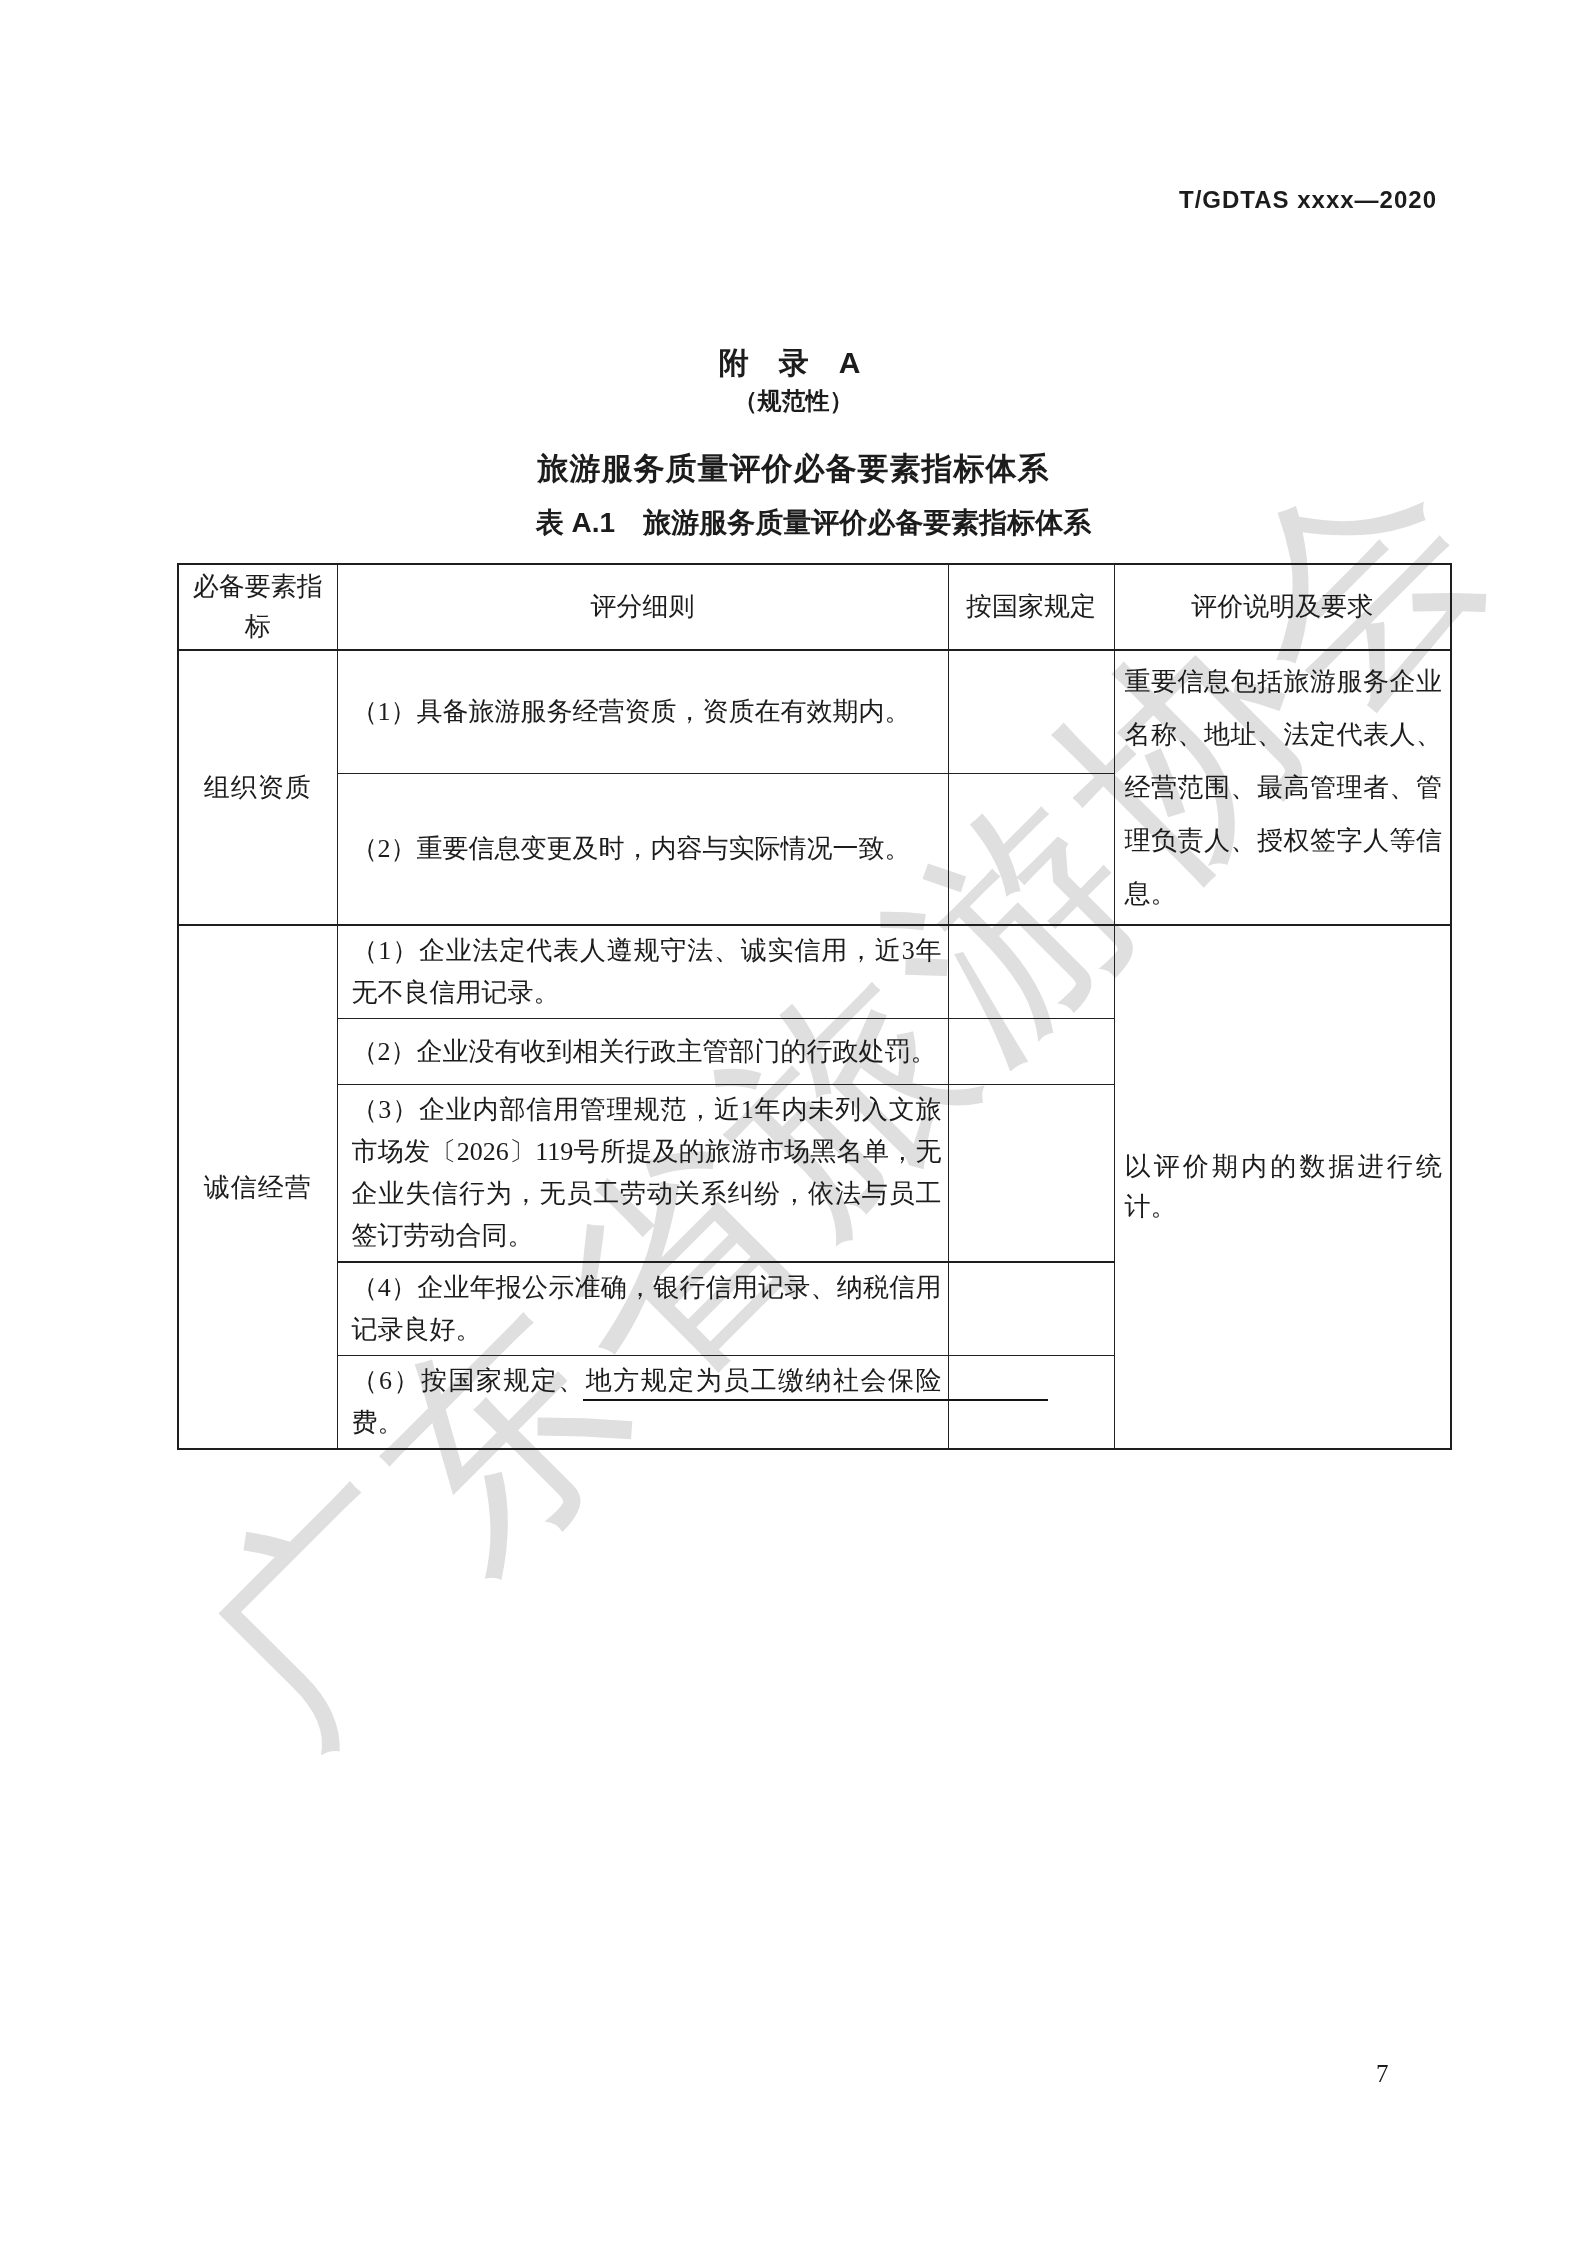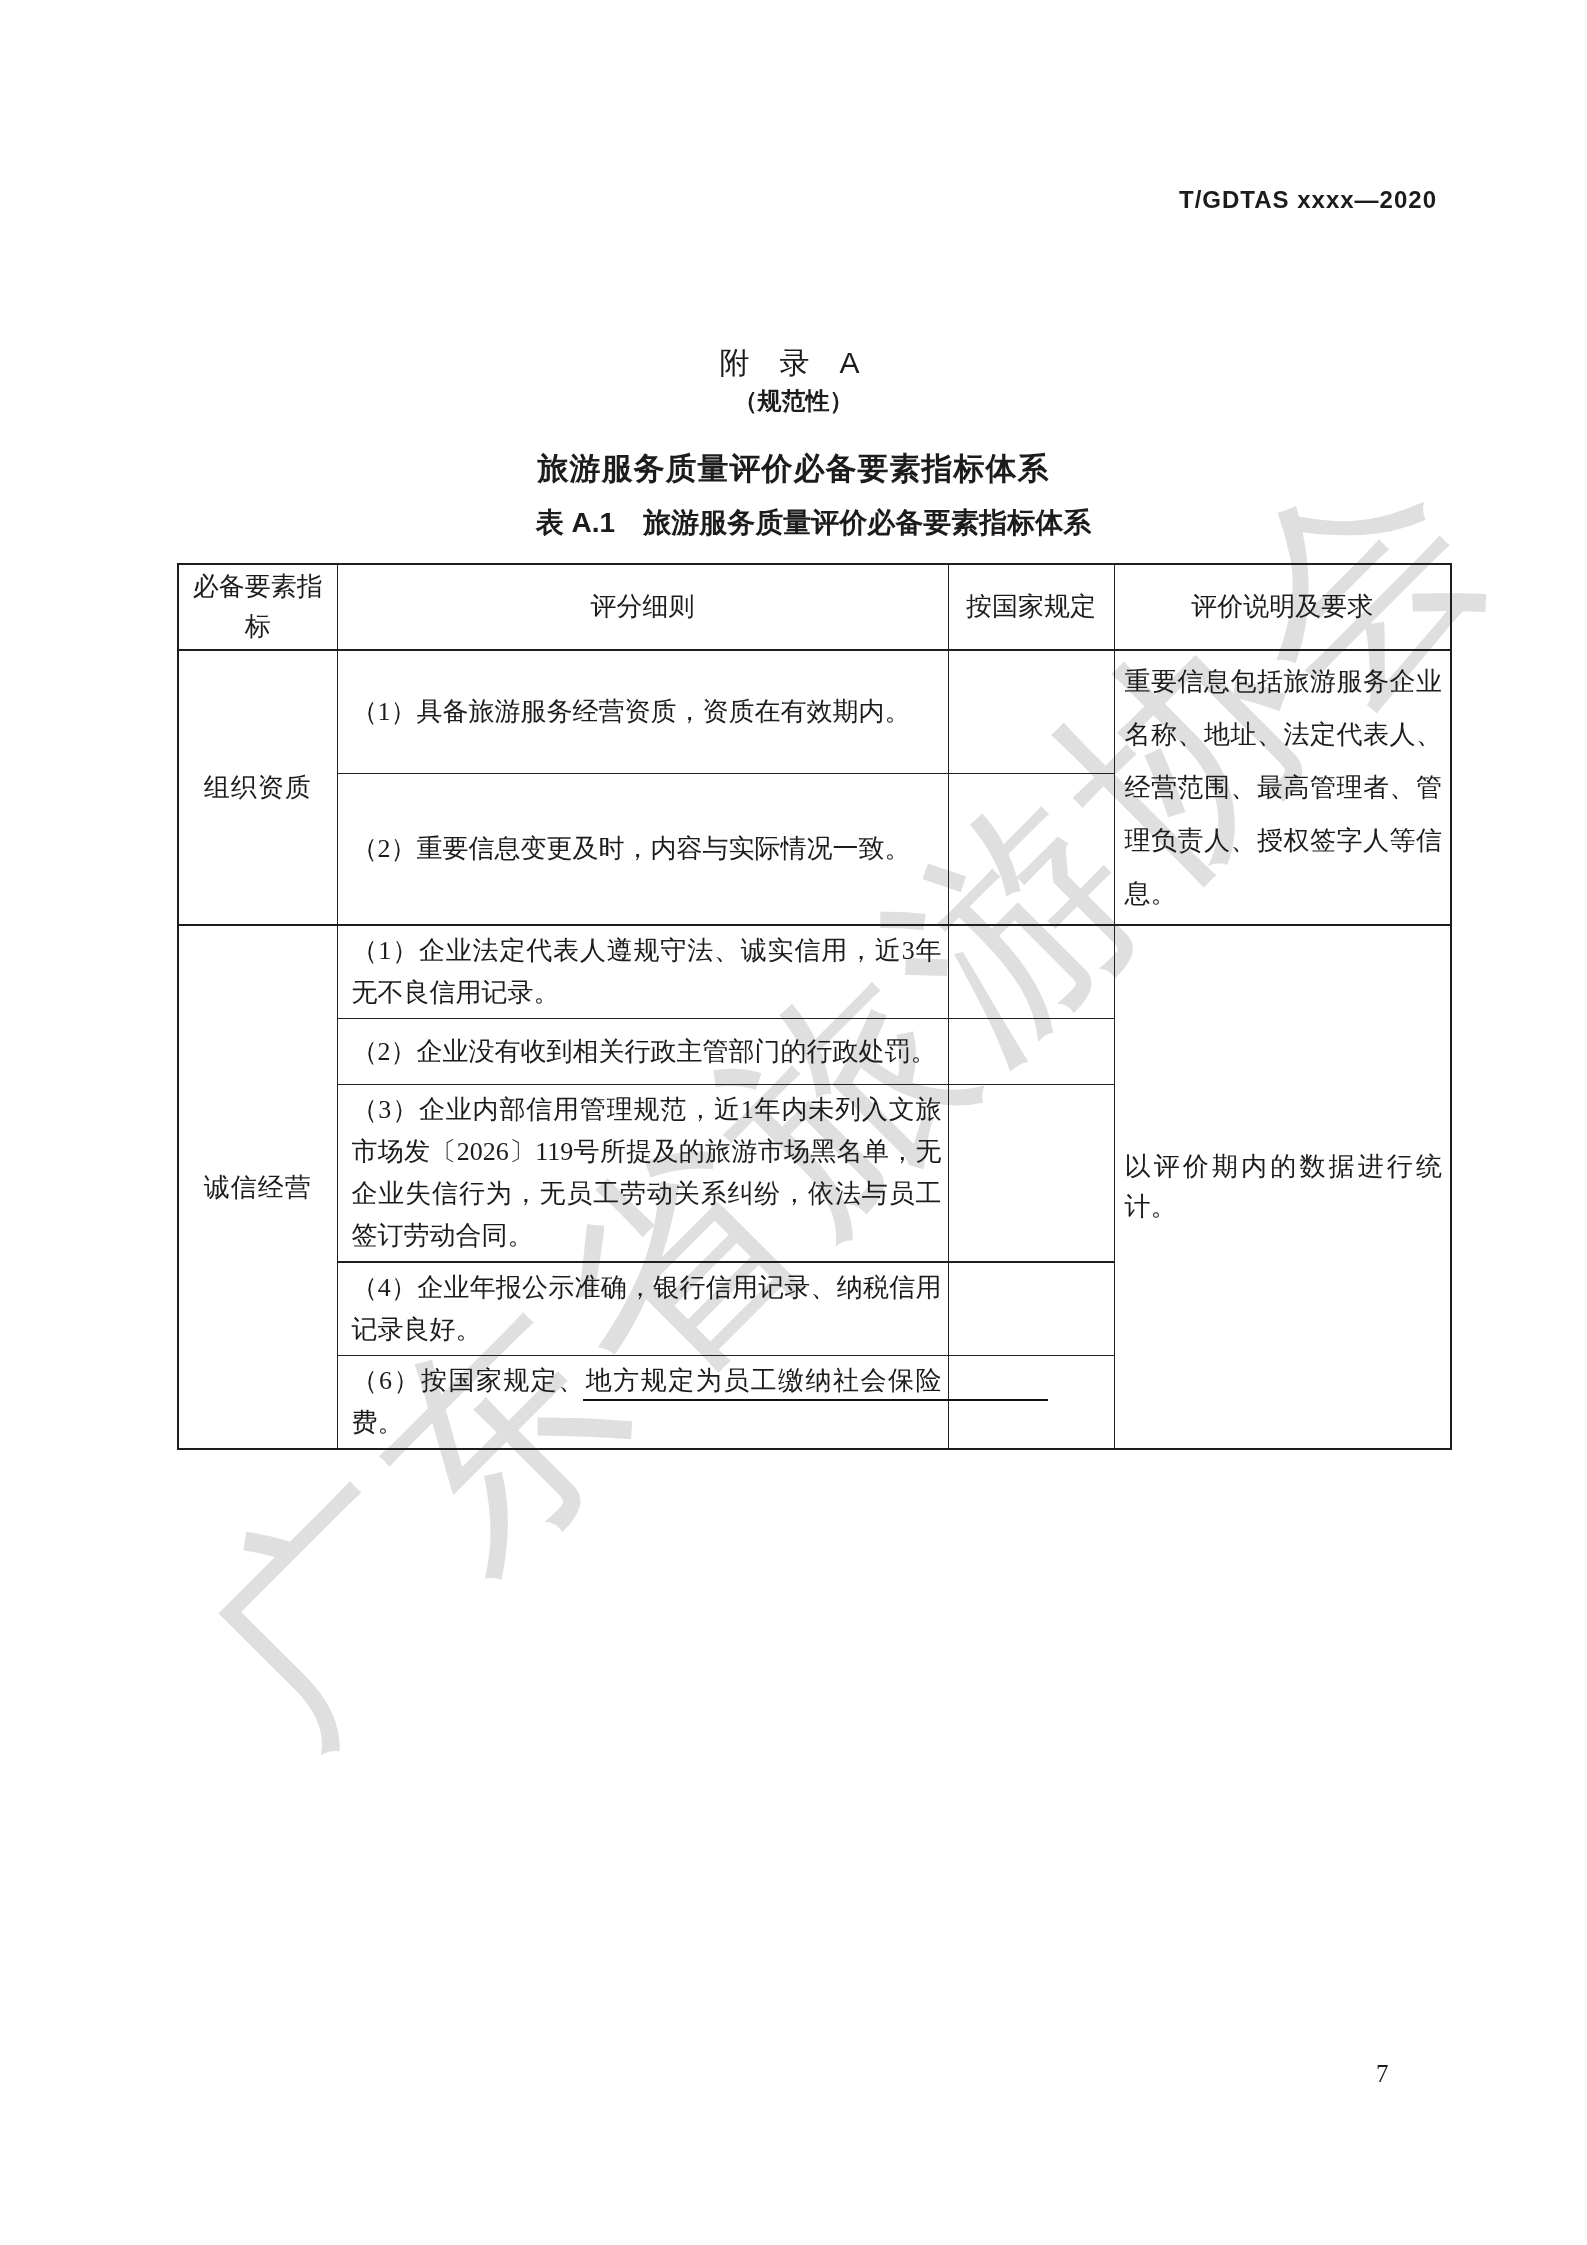--- a/index.html
+++ b/index.html
@@ -15,21 +15,21 @@
     color:#dfdfdf; font-family:"DejaVu Serif",serif; font-weight:400;
     pointer-events:none;
   }
   .layer { position:absolute; z-index:1; }
   .doc-code {
     top:186px; right:150px; text-align:right;
     font-family:"Liberation Sans","DejaVu Sans",sans-serif;
     font-weight:bold; font-size:24px; letter-spacing:1px;
   }
   .title-1 { top:343px; left:0; width:1579px; text-align:center;
-    font-family:"Liberation Sans",sans-serif; font-weight:normal; font-size:30px; }
+    font-family:"Liberation Sans",sans-serif; font-weight:bold; font-size:30px; }
   .title-2 { top:385px; left:0; width:1587px; text-align:center;
     font-family:"Liberation Sans",sans-serif; font-weight:bold; font-size:24px; }
   .title-3 { top:448px; left:0; width:1587px; text-align:center;
     font-family:"Liberation Sans",sans-serif; font-weight:bold; font-size:31px; letter-spacing:1px; }
   .caption { top:504px; left:177px; width:1273px; text-align:center;
     font-family:"Liberation Sans",sans-serif; font-weight:bold; font-size:28px; }
 
   table.indicator-table {
     position:absolute; left:177px; top:563px; z-index:1;
     width:1273px; table-layout:fixed; border-collapse:collapse;

